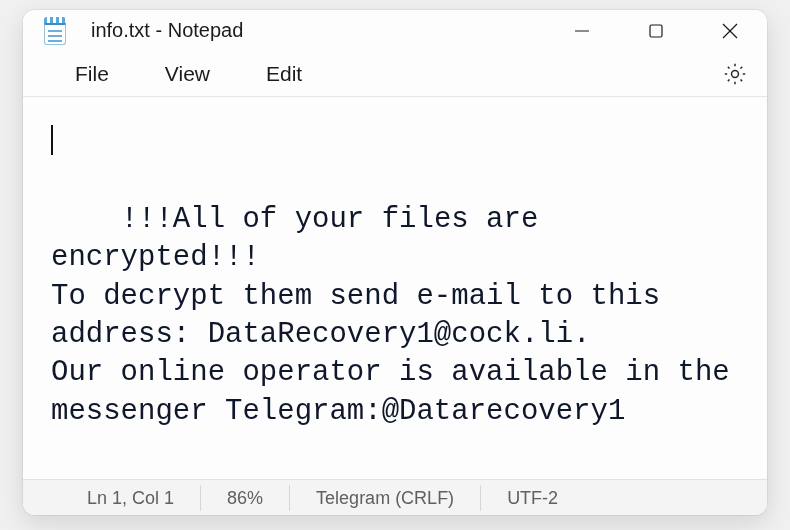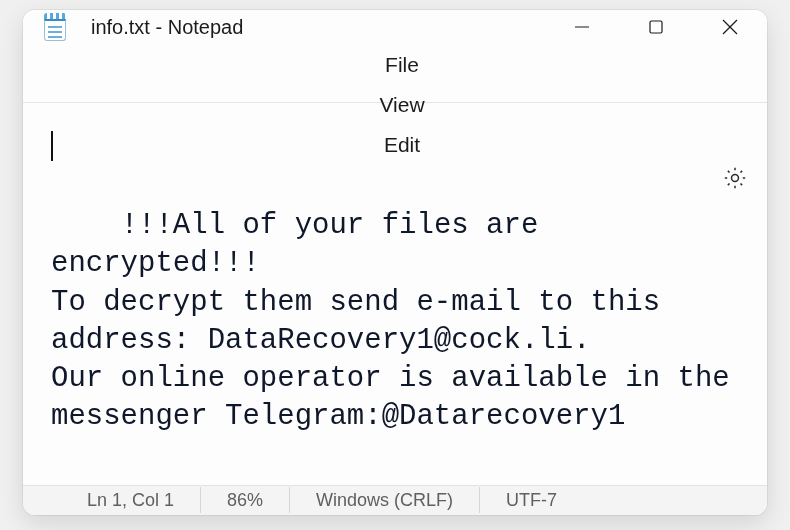--- a/index.html
+++ b/index.html
@@ -64,21 +64,20 @@
     }
     .winbtn svg { width: 18px; height: 18px; stroke: #1b1b1b; stroke-width: 1.2; fill: none; }
     .winbtn.close svg { width: 20px; height: 20px; }
     .menubar {
       height: 58px;
       display: flex; align-items: center;
       padding: 0 10px 0 24px;
       gap: 0;
       border-bottom: 1px solid #e6e6e6;
       background: #fdfdfd;
-      flex-direction: column;
     }
     .menuitem {
       font-size: 21px; color: #1b1b1b;
       padding: 8px 28px; border-radius: 6px;
       cursor: default;
     }
     .settings-btn {
       margin-left: auto;
       width: 44px; height: 44px;
       display: flex; align-items: center; justify-content: center;
@@ -178,16 +177,16 @@
   <div class="editor">
     <div class="caret"></div>
     <span>!!!All of your files are encrypted!!!
 To decrypt them send e-mail to this address: DataRecovery1@cock.li.
 Our online operator is available in the messenger Telegram:@Datarecovery1</span>
   </div>
 
   <div class="statusbar">
     <div class="status-seg">Ln 1, Col 1</div>
     <div class="status-seg">86%</div>
-    <div class="status-seg">Windows (CRLF)</div>
-    <div class="status-seg">UTF-7</div>
+    <div class="status-seg">Telegram (CRLF)</div>
+    <div class="status-seg">UTF-2</div>
   </div>
 </div>
 
 </body></html>

